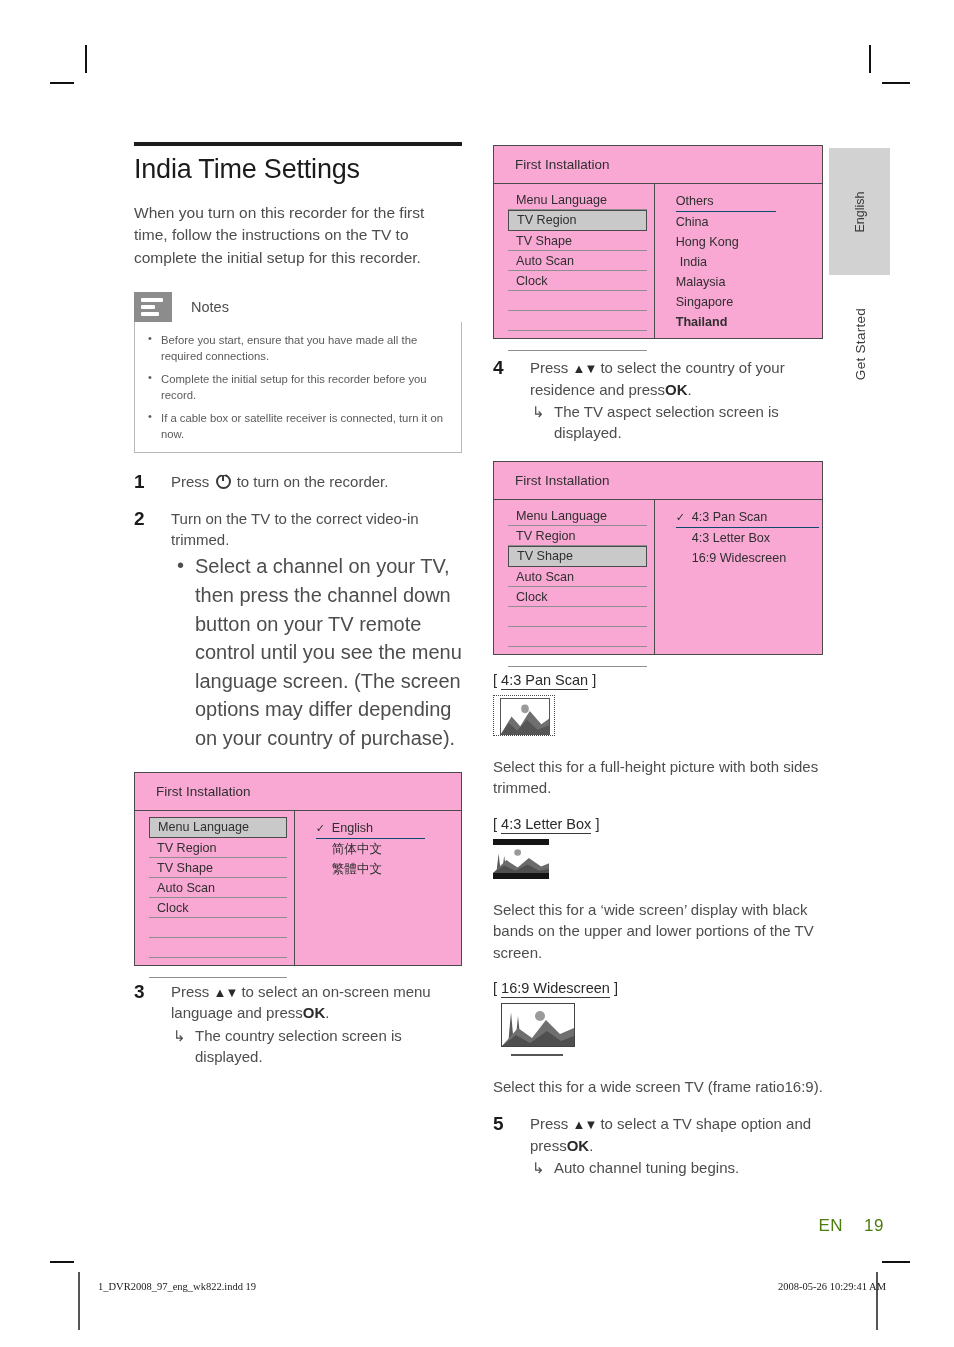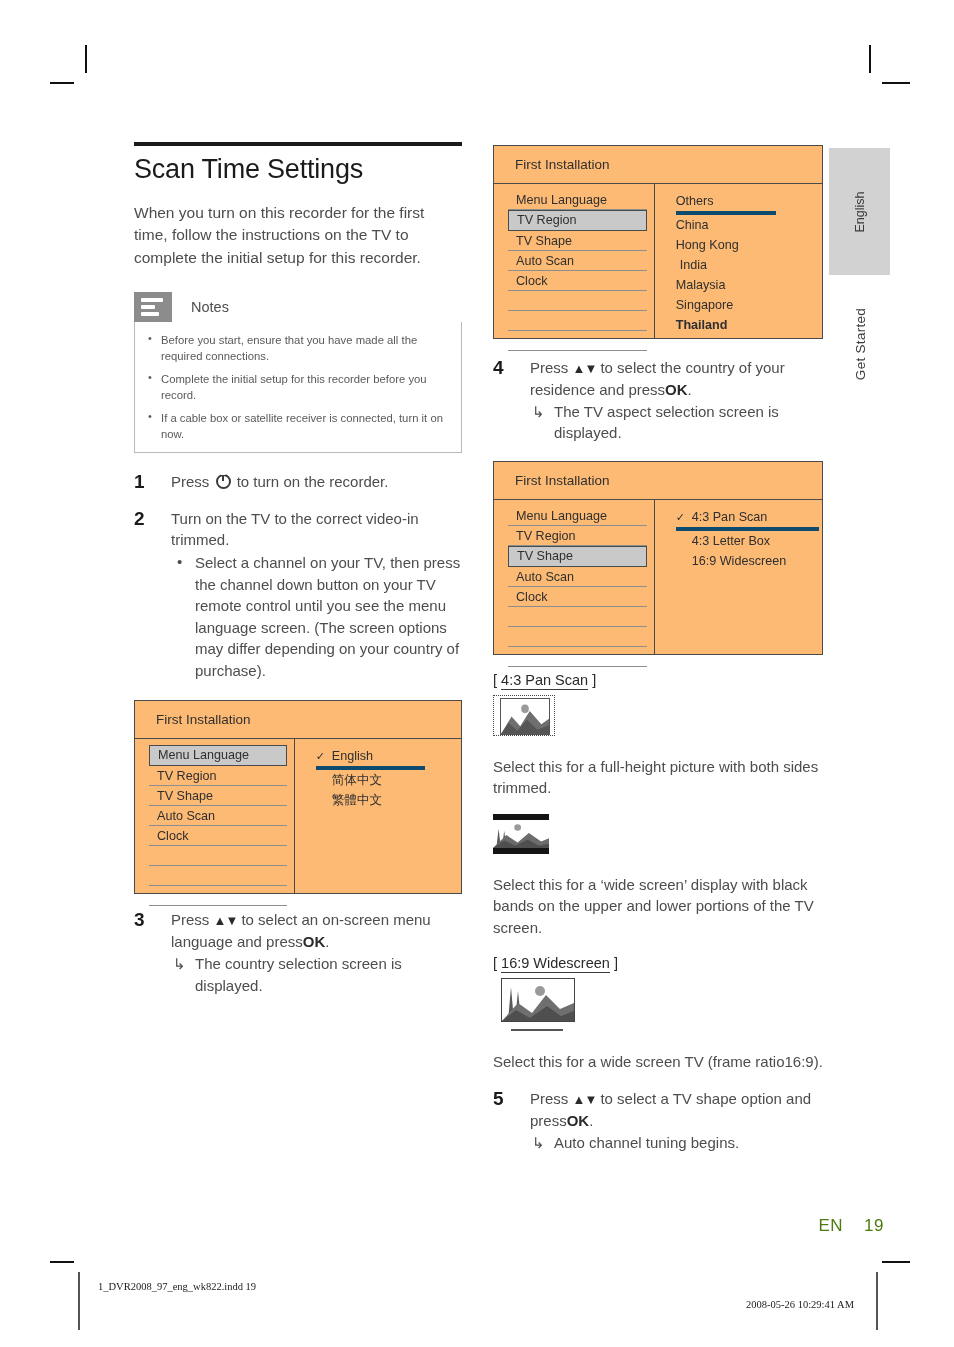--- a/index.html
+++ b/index.html
@@ -63,21 +63,21 @@
 
   
   .step{display:flex;margin-top:15px;}
   .step-num{
     font-size:19px;font-weight:700;color:#1b1b1b;
     width:37px;flex:0 0 37px;line-height:1.15;
   }
   .step-body{flex:1;font-size:15px;line-height:1.43;color:#4d4d4d;}
   .step-body b{font-weight:700;color:#2a2a2a;}
   .sub-bullets{margin:2px 0 0 0;padding:0;list-style:none;}
-  .sub-bullets li{position:relative;padding-left:24px;font-size:15px;line-height:1.43;}
+  .sub-bullets li{position:relative;padding-left:24px;font-size:20px;line-height:1.43;}
   .sub-bullets li:before{content:"\2022";position:absolute;left:6px;top:-1px;}
   .result{position:relative;padding-left:24px;margin-top:1px;font-size:15px;line-height:1.43;}
   .result:before{
     content:"\21B3";position:absolute;left:2px;top:0px;font-size:15px;color:#4d4d4d;
   }
   .pwr{
     display:inline-block;width:15px;height:15px;border:2px solid #3a3a3a;
     border-radius:50%;position:relative;vertical-align:-2px;margin:0 2px;
     box-sizing:border-box;
   }
@@ -85,21 +85,21 @@
     content:"";position:absolute;left:50%;top:-3px;width:2px;height:8px;
     background:#3a3a3a;transform:translateX(-50%);
   }
   .pwr:after{
     content:"";position:absolute;left:50%;top:-4px;width:5px;height:3px;
     background:#fff;transform:translateX(-50%);
   }
   .updown{letter-spacing:-1px;font-size:13px;color:#2a2a2a;}
 
   
-  .osd{border:1.5px solid #4a4a4a;background:#fdba74;box-sizing:border-box;}
+  .osd{border:1.5px solid #4a4a4a;background:#f9a8d4;box-sizing:border-box;}
   .osd-title{
     padding:11px 0 11px 21px;font-size:13.5px;color:#2f2f2f;
     border-bottom:1.5px solid #4a4a4a;
   }
   .osd-body{display:flex;height:154px;}
   .osd-left{
     width:49%;border-right:1.5px solid #4a4a4a;box-sizing:border-box;
     padding:6px 0 0 14px;
   }
   .osd-right{flex:1;padding:7px 0 0 21px;box-sizing:border-box;}
@@ -109,21 +109,21 @@
     box-sizing:border-box;
   }
   .osd-item.sel{
     background:#c9c9c9;border:1.4px solid #4a4a4a;height:21px;line-height:18px;
   }
   .osd-item.blank{color:transparent;}
   .osd-opt{
     font-size:12.6px;color:#2f2f2f;height:20px;line-height:20px;
     position:relative;padding-left:16px;
   }
-  .osd-opt.first{border-bottom:4px solid #0c4a6e;display:inline-block;padding-right:52px;}
+  .osd-opt.first{border-bottom:1px solid #0c4a6e;display:inline-block;padding-right:52px;}
   .osd-opt .tick{position:absolute;left:0;top:0;font-size:11px;color:#2f2f2f;}
   .osd-opt.cjk{font-family:"DejaVu Sans",sans-serif;font-size:12.6px;}
 
   
   .aspect-head{
     font-size:14.5px;color:#2a2a2a;margin-top:17px;
   }
   .aspect-head .lbl{border-bottom:1px solid #3a3a3a;padding-bottom:1px;}
   .aspect-desc{font-size:15px;line-height:1.43;color:#4d4d4d;margin-top:20px;}
 
@@ -161,41 +161,40 @@
   }
   .folio .pg{margin-left:21px;}
   .baseline{position:absolute;left:78px;top:1272px;width:2px;height:58px;background:#555;}
   .baseline2{position:absolute;left:876px;top:1272px;width:2px;height:58px;background:#555;}
   .imprint-left{
     position:absolute;left:98px;top:1281px;font-size:10.5px;color:#1b1b1b;
     font-family:"Liberation Serif","DejaVu Serif",serif;
     text-align:right;
   }
   .imprint-right{
-    position:absolute;right:100px;top:1281px;font-size:10.5px;color:#1b1b1b;
+    position:absolute;right:68px;top:1281px;font-size:10.5px;color:#1b1b1b;
     font-family:"Liberation Serif","DejaVu Serif",serif;
-    margin-top:18px;
   }
 </style>
 </head>
 <body>
 
 <div class="page">
 
   <div class="crop cm-tl-v"></div>
   <div class="crop cm-tl-h"></div>
   <div class="crop cm-tr-v"></div>
   <div class="crop cm-tr-h"></div>
   <div class="crop cm-bl-h"></div>
   <div class="crop cm-br-h"></div>
 
   <div class="col-left">
 
     <div class="title-rule"></div>
-    <h1 class="page-title">Scan Time Settings</h1>
+    <h1 class="page-title">India Time Settings</h1>
 
     <p class="intro">When you turn on this recorder for the first time, follow the instructions on the TV to complete the initial setup for this recorder.</p>
 
     <div class="notes-wrap">
       <div class="notes-head">
         <div class="notes-icon">
           <i></i>
             <i></i>
             <i></i>
         </div>
@@ -337,20 +336,25 @@
           <svg width="100%" height="100%" viewBox="0 0 50 32" preserveAspectRatio="none">
             <circle cx="25" cy="9" r="4" fill="#9a9a9a"></circle>
             <path d="M0 32 L11 16 L20 25 L30 11 L42 23 L50 18 L50 32 Z" fill="#6f6f6f"></path>
             <path d="M0 32 L8 22 L17 29 L27 19 L38 28 L50 24 L50 32 Z" fill="#555"></path>
           </svg>
         </div>
       </div>
     </div>
     <p class="aspect-desc">Select this for a full-height picture with both sides trimmed.</p>
 
+    <div class="aspect-head">
+      <span>[</span>
+      <span class="lbl">4:3 Letter Box</span>
+      <span>]</span>
+    </div>
     <div class="thumb">
       <div class="tv-lb">
         <div class="bar"></div>
         <div class="inner">
           <svg width="100%" height="100%" viewBox="0 0 50 26" preserveAspectRatio="none">
             <circle cx="22" cy="7" r="3" fill="#9a9a9a"></circle>
             <path d="M3 26 L5 8 L7 26 Z" fill="#5a5a5a"></path>
             <path d="M8 26 L10 10 L12 26 Z" fill="#5a5a5a"></path>
             <path d="M0 26 L12 14 L22 21 L32 12 L43 20 L50 17 L50 26 Z" fill="#6b6b6b"></path>
             <path d="M0 26 L10 19 L20 24 L31 18 L41 24 L50 22 L50 26 Z" fill="#4f4f4f"></path>

